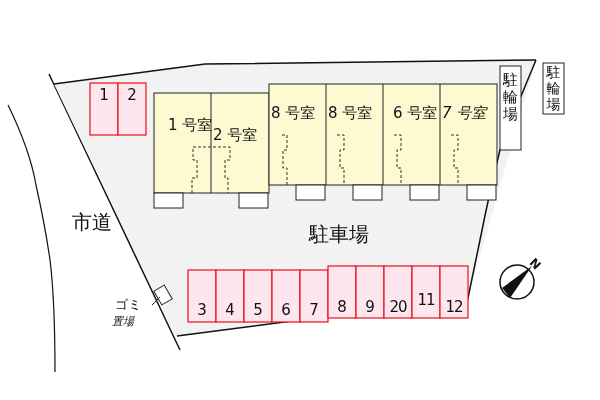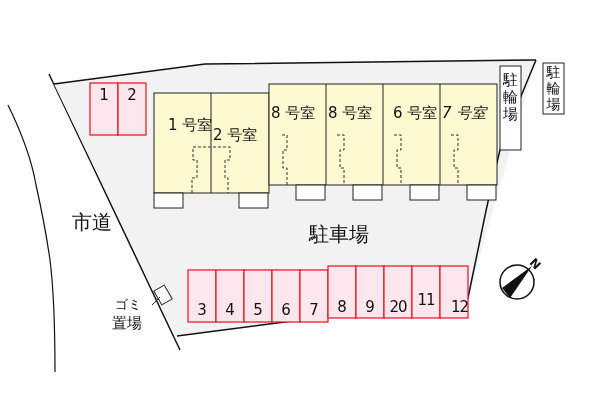--- a/index.html
+++ b/index.html
@@ -86,23 +86,23 @@
 
 <div class="lbl space-num" style="left:188px;top:303px;">3</div>
 <div class="lbl space-num" style="left:216px;top:303px;">4</div>
 <div class="lbl space-num" style="left:244px;top:303px;">5</div>
 <div class="lbl space-num" style="left:272px;top:303px;">6</div>
 <div class="lbl space-num" style="left:300px;top:303px;">7</div>
 <div class="lbl space-num" style="left:328px;top:300px;">8</div>
 <div class="lbl space-num" style="left:356px;top:300px;">9</div>
 <div class="lbl space-num" style="left:384px;top:300px;letter-spacing:-1px;">20</div>
 <div class="lbl space-num" style="left:412px;top:293px;letter-spacing:-1px;">11</div>
-<div class="lbl space-num" style="left:440px;top:300px;letter-spacing:-1px;text-align:right;">12</div>
+<div class="lbl space-num" style="left:440px;top:300px;letter-spacing:-1px;">12</div>
 
 <div class="lbl" style="left:72px;top:212px;font-size:20px;font-family:Liberation Serif, serif;">市道</div>
 <div class="lbl" style="left:303px;top:224px;font-size:20px;margin-left:6px;">駐車場</div>
 <div class="lbl" style="left:115px;top:298px;font-size:13px;">ゴミ</div>
-<div class="lbl" style="left:112px;top:316px;font-size:15px;">置場</div>
+<div class="lbl" style="left:112px;top:316px;font-size:11px;font-style:italic;">置場</div>
 
 <div class="vtext" style="left:501px;top:72px;width:19px;">駐<br>輪<br>場</div>
 <div class="vtext" style="left:544px;top:64px;width:19px;font-size:14px;line-height:16px;">駐<br>輪<br>場</div>
 
 <div class="lbl" style="left:530px;top:258px;font-size:12px;font-weight:bold;transform:rotate(45deg);">N</div>
 
 </body></html>

